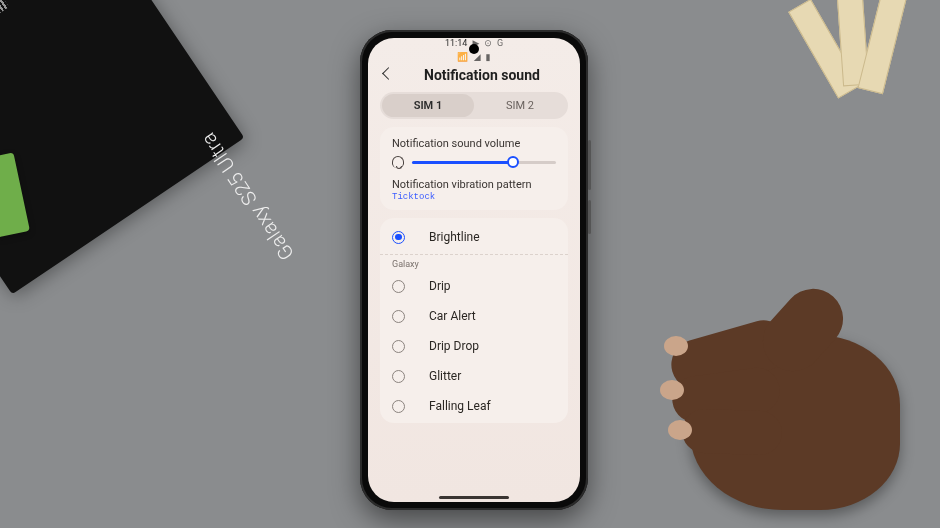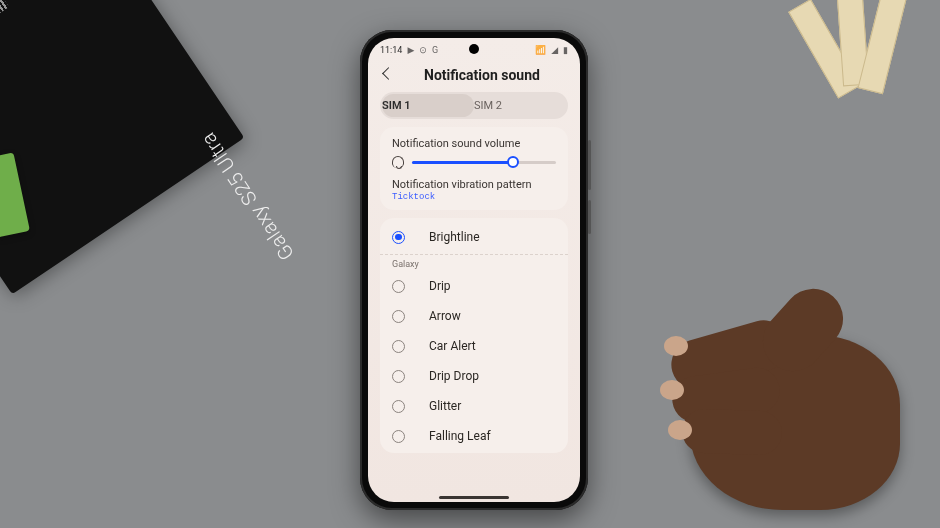--- a/index.html
+++ b/index.html
@@ -28,31 +28,31 @@
     .n2 { right:216px; bottom:110px; }
     .n3 { right:208px; bottom:70px; }
     
     .phone { position:absolute; left:360px; top:30px; width:228px; height:480px; background:#0a0a0a; border-radius:32px; box-shadow:0 10px 28px rgba(0,0,0,.5), inset 0 0 0 2px #2b2b2b; }
     .side-btn { position:absolute; right:-3px; width:3px; background:#555; border-radius:2px; }
     .sb1 { top:110px; height:50px; }
     .sb2 { top:170px; height:34px; }
     .screen { position:absolute; inset:8px; border-radius:26px; overflow:hidden; background:linear-gradient(#f4ece8,#f1e6e1); }
     .camera { position:absolute; top:6px; left:50%; width:10px; height:10px; margin-left:-5px; background:#000; border-radius:50%; z-index:5; }
     
-    .status { height:24px; display:flex; justify-content:space-between; align-items:center; padding:0 12px; font-size:9px; color:#2b2b2b; }
+    .status { height:24px; display:flex; justify-content:space-between; align-items:center; padding:0 12px; font-size:9px; color:#2b2b2b;flex-direction:column; }
     .status .l,.status .r { display:flex; gap:5px; align-items:center; }
     .status .ico { font-size:9px; opacity:.7; }
     
     .hdr { display:flex; align-items:center; gap:26px; padding:4px 12px 8px; }
     .back { width:18px; height:18px; position:relative; }
     .back::before { content:""; position:absolute; left:4px; top:3px; width:8px; height:8px; border-left:1.6px solid #2b2b2b; border-bottom:1.6px solid #2b2b2b; transform:rotate(45deg); }
     .hdr h1 { font-size:14px; font-weight:700; color:#1f1f1f; }
     
     .tabs { display:flex; margin:0 12px 8px; background:#e6ddd9; border-radius:14px; padding:2px; }
-    .tab { flex:1; text-align:left; font-size:11px; padding:5px 0; color:#6a625e; border-radius:12px; }
+    .tab { flex:1; text-align:center; font-size:11px; padding:5px 0; color:#6a625e; border-radius:12px; }
     .tab.active { background:#d9cfca; color:#2b2b2b; font-weight:600; }
     
     .card { margin:0 12px 8px; background:#f6efeb; border-radius:14px; padding:10px 12px 8px; }
     .lbl { font-size:11px; color:#3a3532; }
     .vol { display:flex; align-items:center; gap:8px; margin:6px 0 10px; }
     .bell { width:12px; height:12px; position:relative; }
     .bell::before { content:""; position:absolute; inset:0; border:1.2px solid #4a4340; border-radius:50% 50% 40% 40%; border-bottom:none; }
     .bell::after { content:""; position:absolute; left:4px; bottom:-1px; width:4px; height:2px; border:1px solid #4a4340; border-top:none; border-radius:0 0 4px 4px; }
     .track { position:relative; flex:1; height:3px; background:#d5ccc8; border-radius:2px; }
     .fill  { position:absolute; left:0; top:0; height:100%; width:70%; background:#1a4fff; border-radius:2px; }
@@ -146,24 +146,20 @@
           <span class="radio sel"></span>
           <span>Brightline</span>
         </div>
         <div class="group">Galaxy</div>
         <div class="row">
           <span class="radio"></span>
           <span>Drip</span>
         </div>
         <div class="row">
           <span class="radio"></span>
-          <span>Arrow</span>
-        </div>
-        <div class="row">
-          <span class="radio"></span>
           <span>Car Alert</span>
         </div>
         <div class="row">
           <span class="radio"></span>
           <span>Drip Drop</span>
         </div>
         <div class="row">
           <span class="radio"></span>
           <span>Glitter</span>
         </div>

